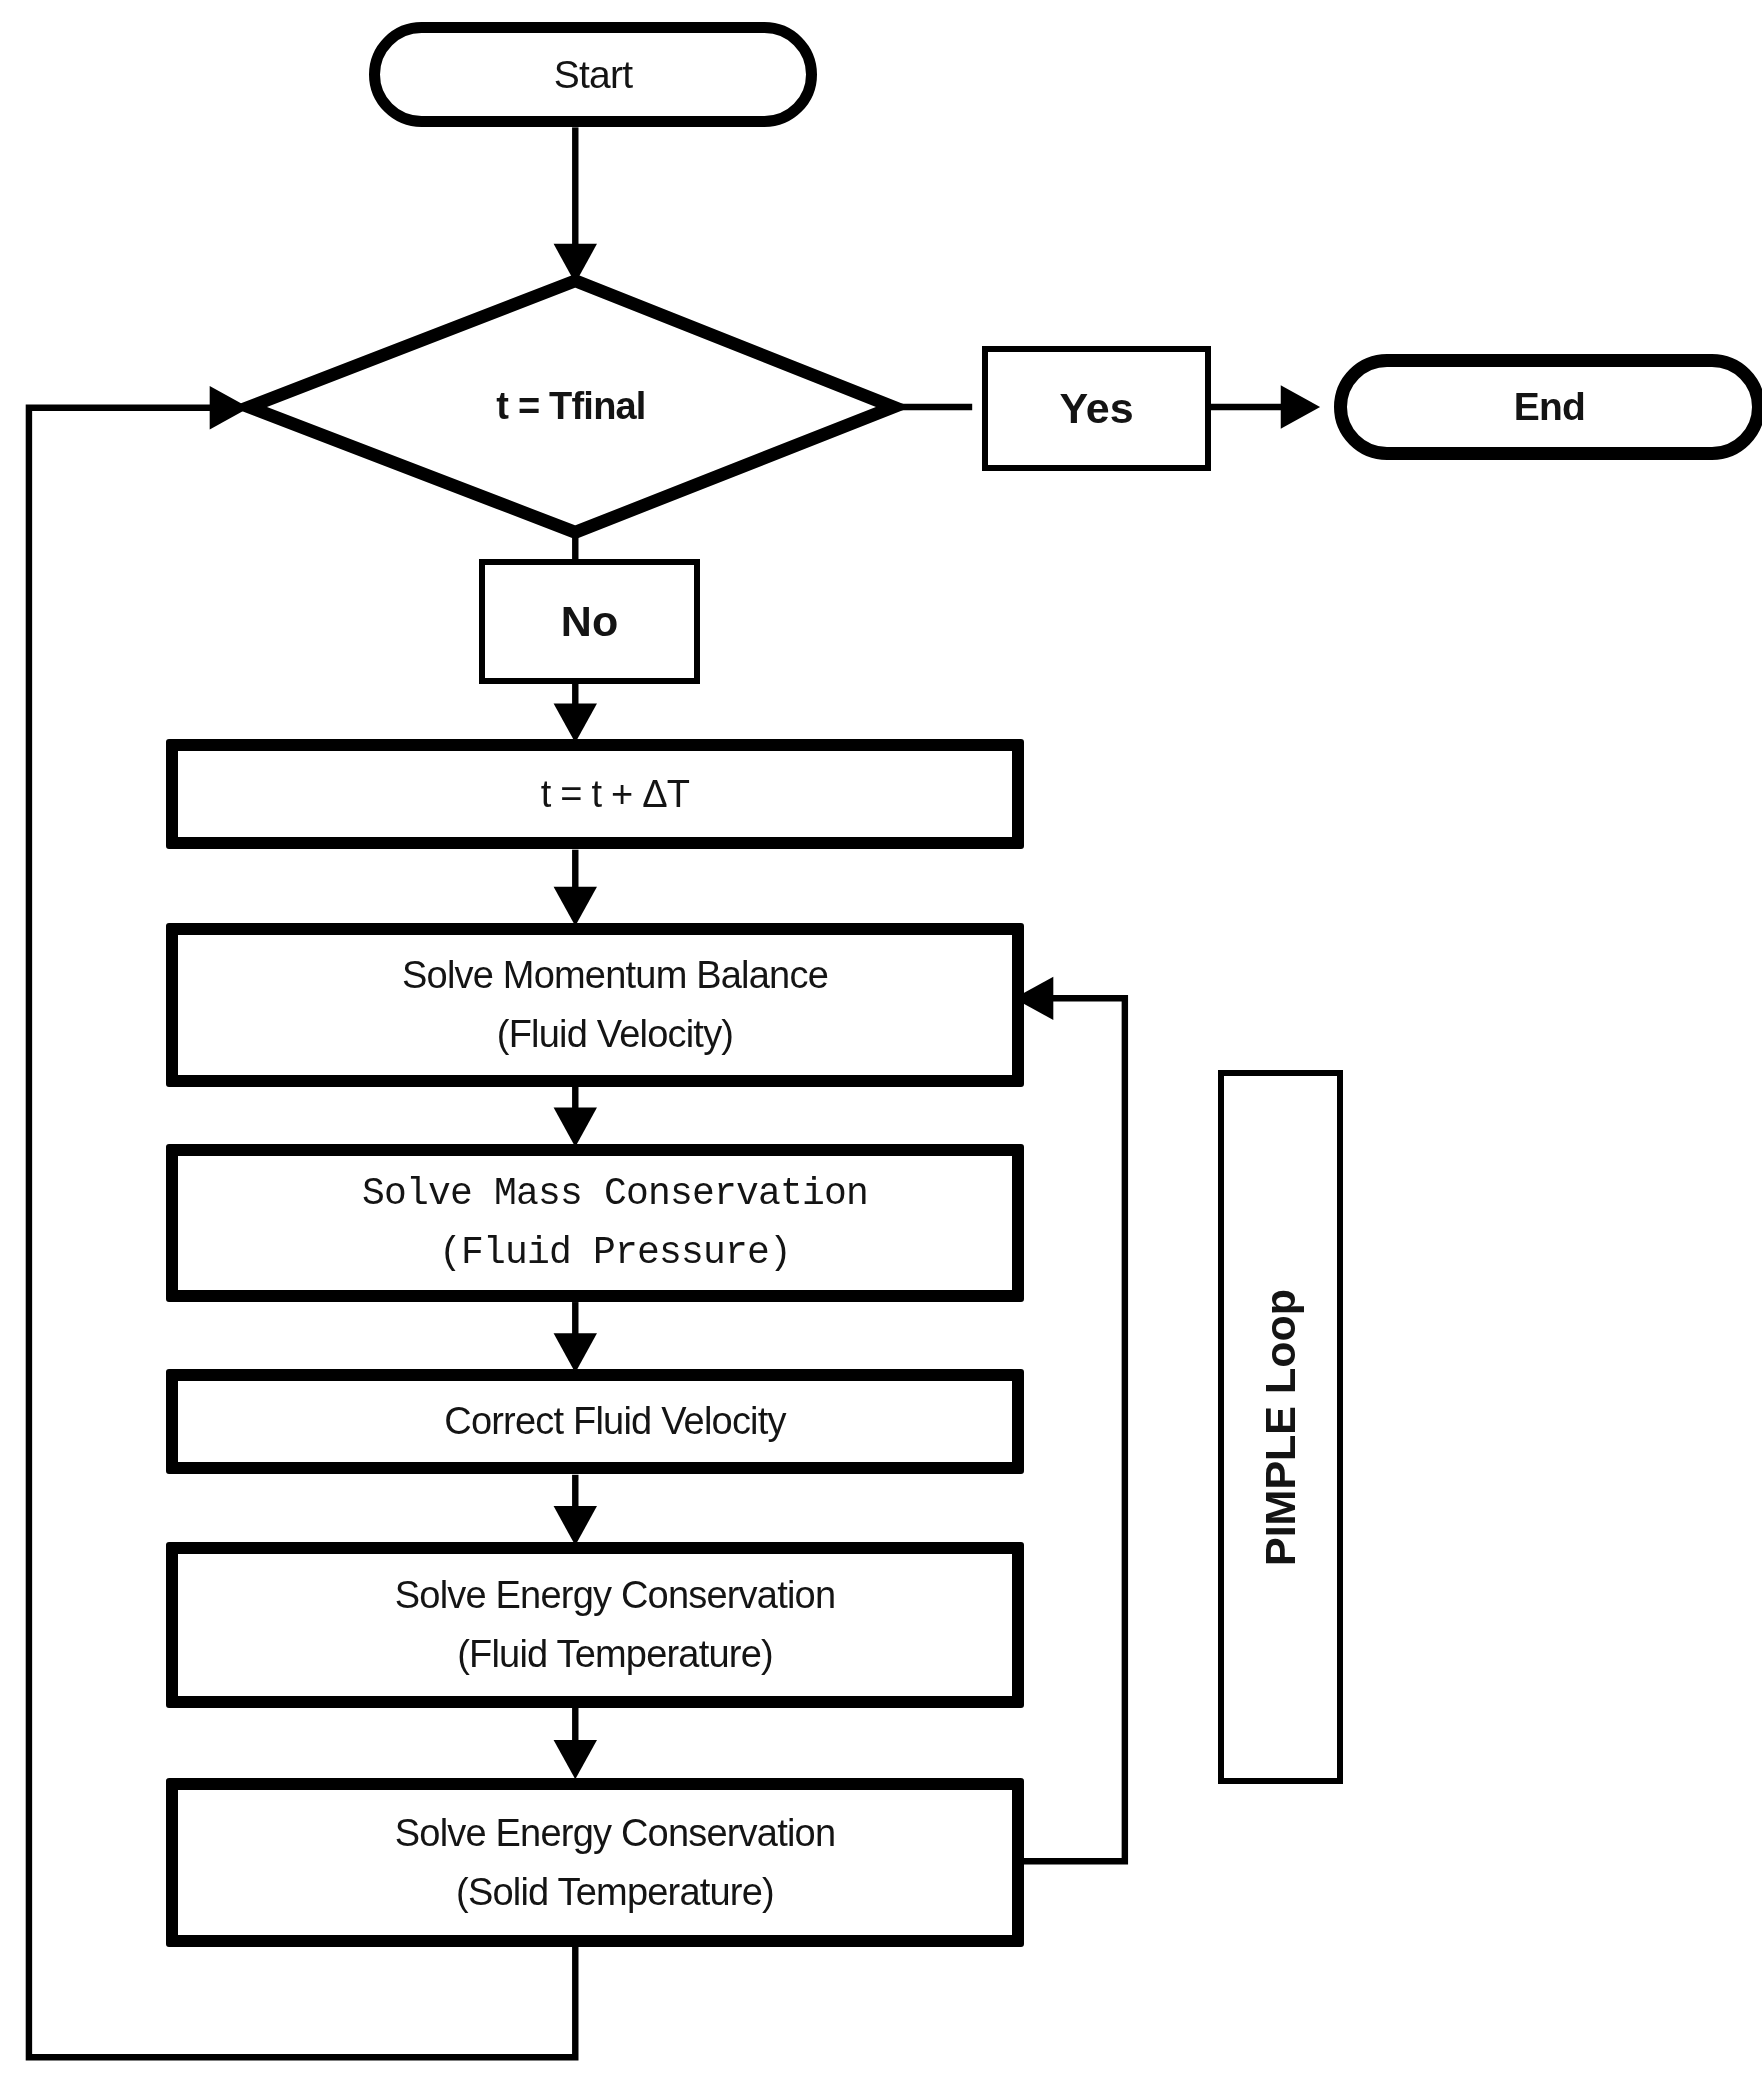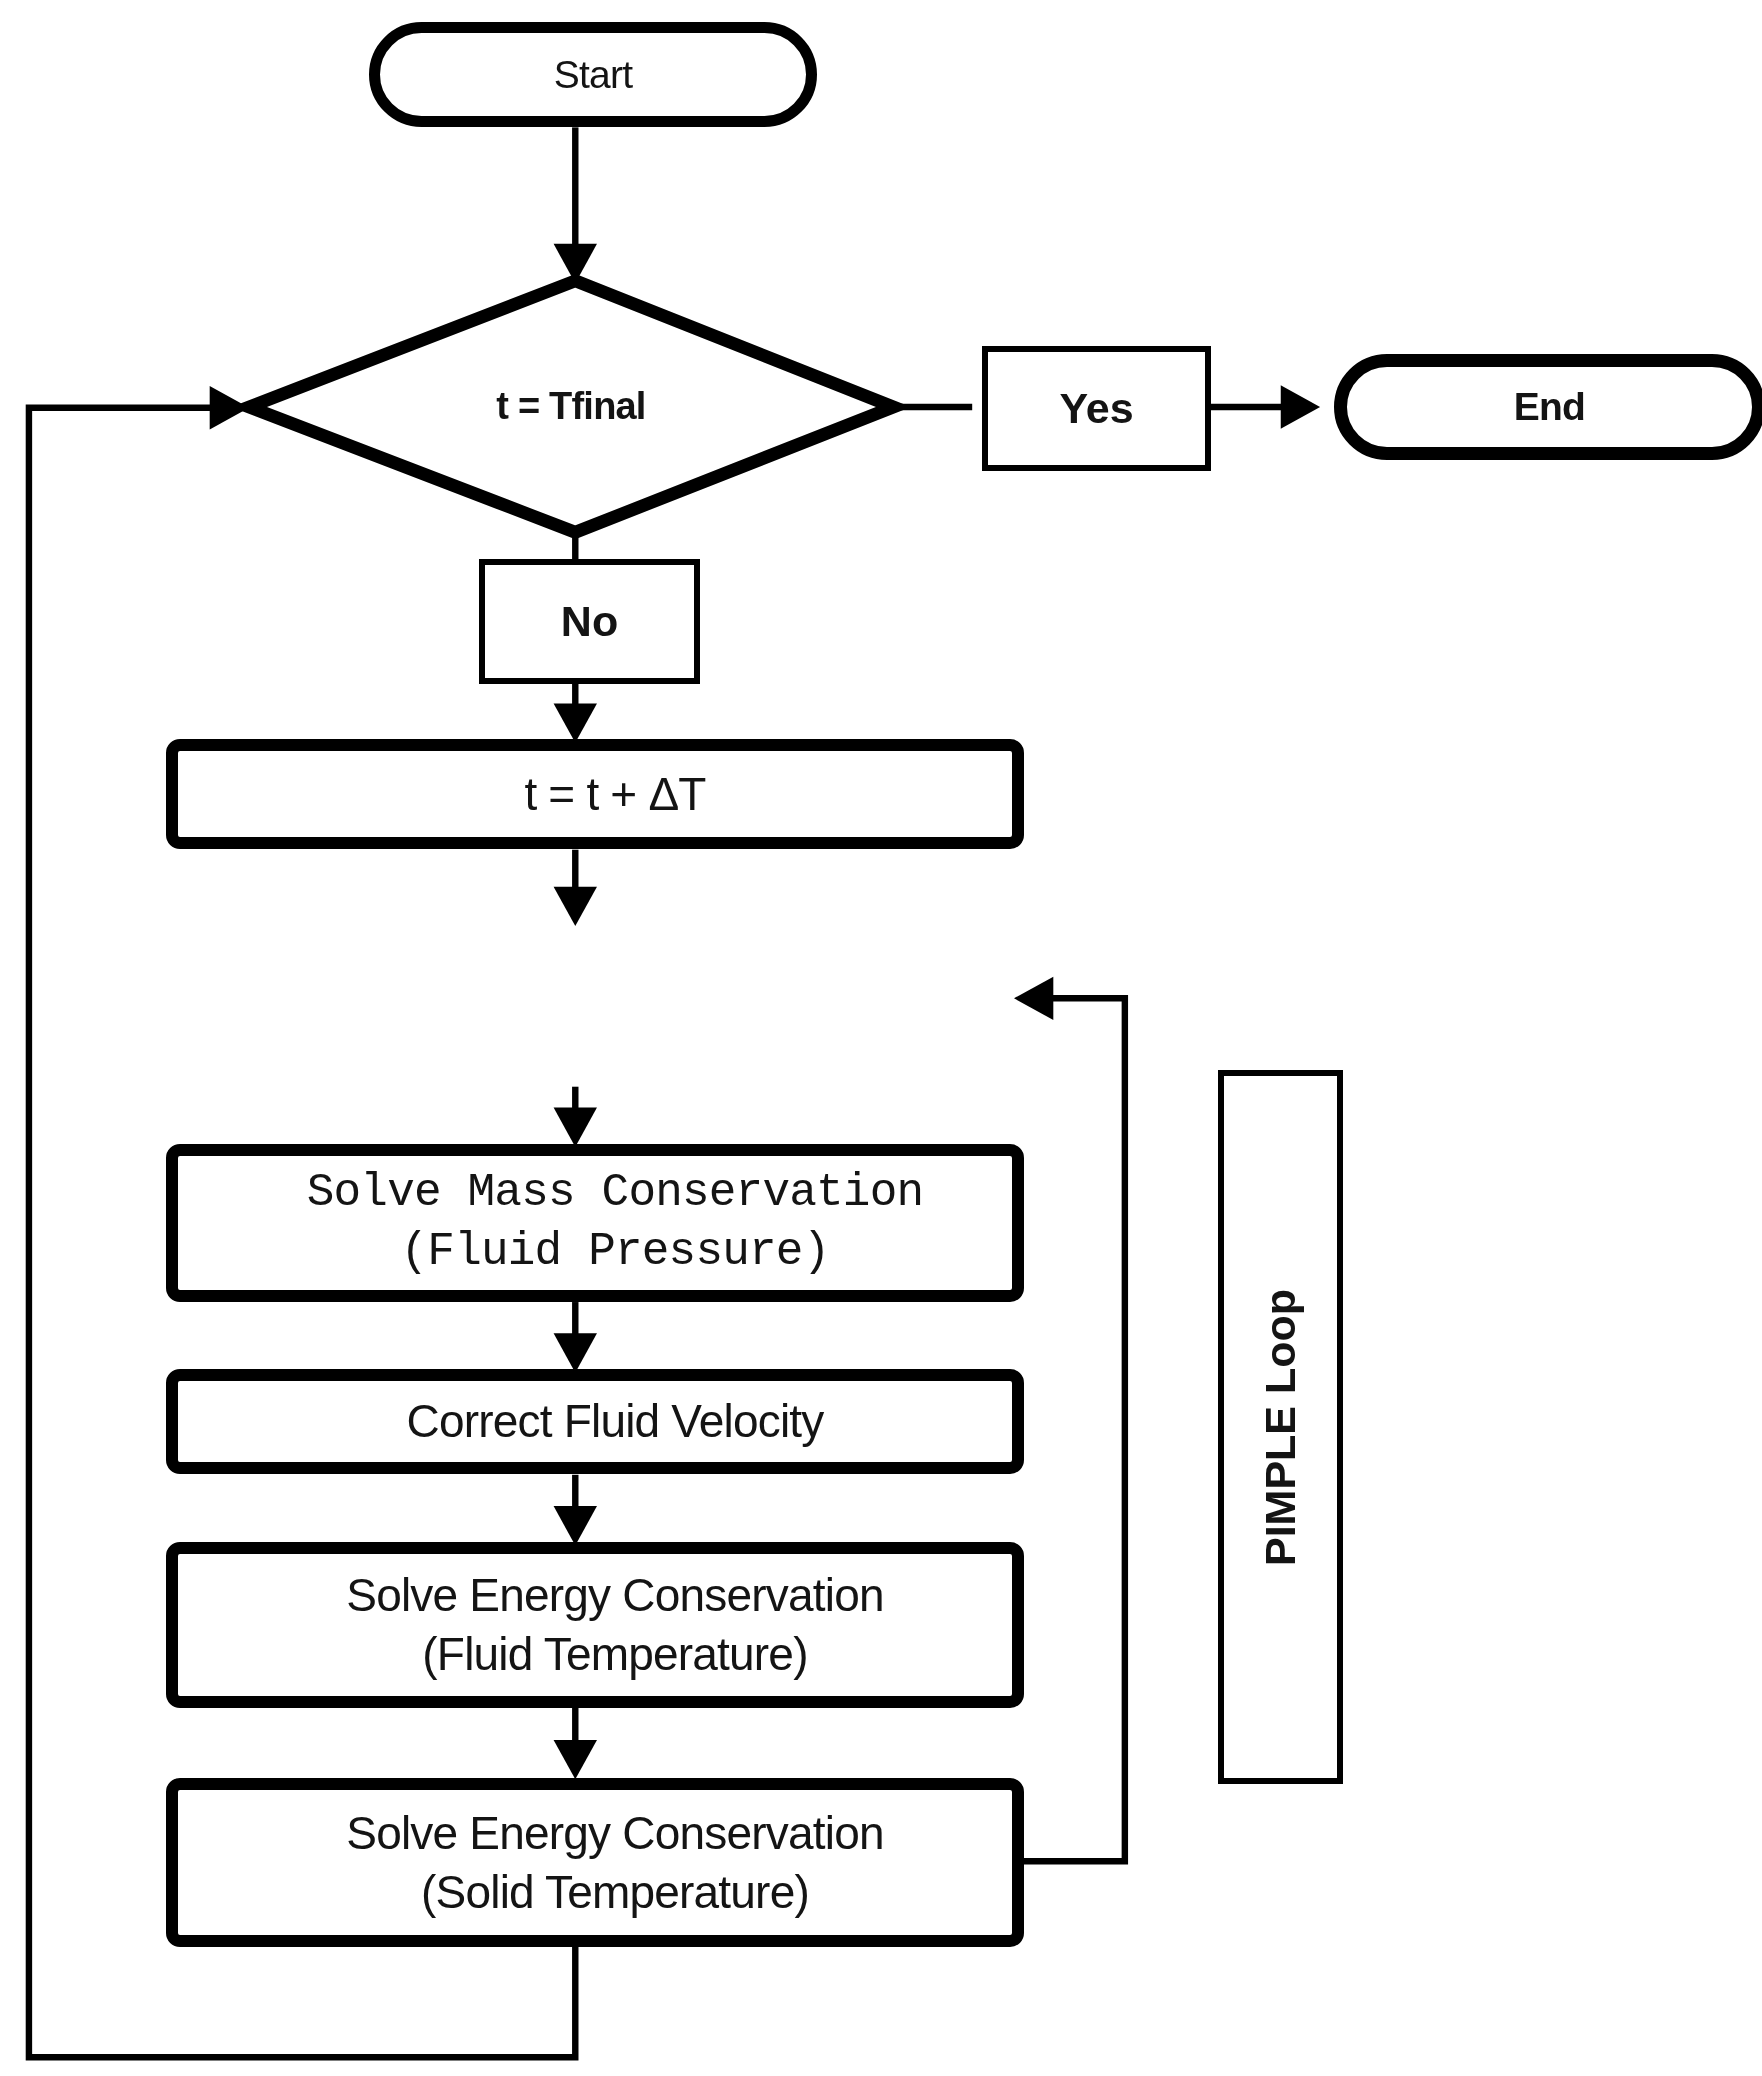--- a/index.html
+++ b/index.html
@@ -45,22 +45,22 @@
   }
   .label-box {
     border: 6.4px solid #000000;
     font-weight: bold;
     font-size: 43px;
     letter-spacing: 0px;
     justify-content: center;
   }
   .process {
     border: 12px solid #000000;
-    border-radius: 14px;
-    font-size: 46px;
+    border-radius: 3px;
+    font-size: 38px;
     line-height: 59px;
     padding-left: 40px;
   }
   .decision-label {
     position: absolute;
     box-sizing: border-box;
     display: flex;
     align-items: center;
     justify-content: center;
     font-size: 38px;
@@ -140,20 +140,24 @@
   </div>
 
   <div class="node label-box" style="left:464px; top:559px; width:221px; height:125px;">
     <span>No</span>
   </div>
 
   <div class="node process" style="left:151px; top:739px; width:858px; height:110px;">
     <span class="line1">t = t + ΔT</span>
   </div>
 
+  <div class="node process" style="left:151px; top:923px; width:858px; height:164px;">
+    <span class="line1">Solve Momentum Balance</span>
+    <span class="line2">(Fluid Velocity)</span>
+  </div>
 
   <div class="node process" style="left:151px; top:1144px; width:858px; height:158px;font-family:Liberation Mono, monospace;">
     <span class="line1">Solve Mass Conservation</span>
     <span class="line2">(Fluid Pressure)</span>
   </div>
 
   <div class="node process" style="left:151px; top:1369px; width:858px; height:105px;">
     <span class="line1">Correct Fluid Velocity</span>
   </div>
 

